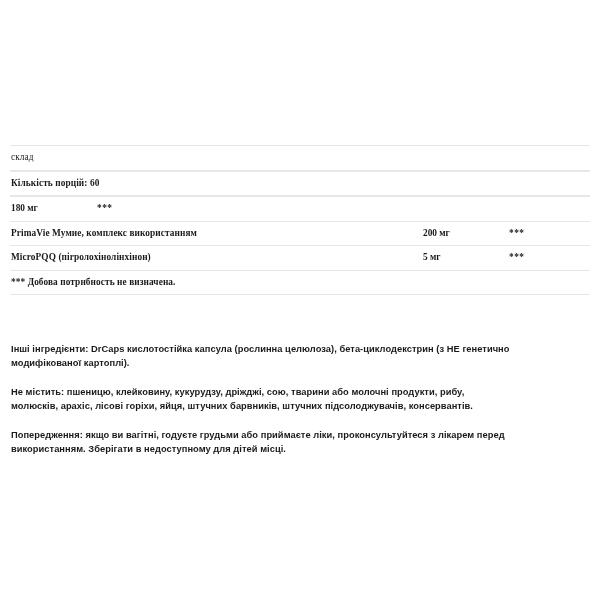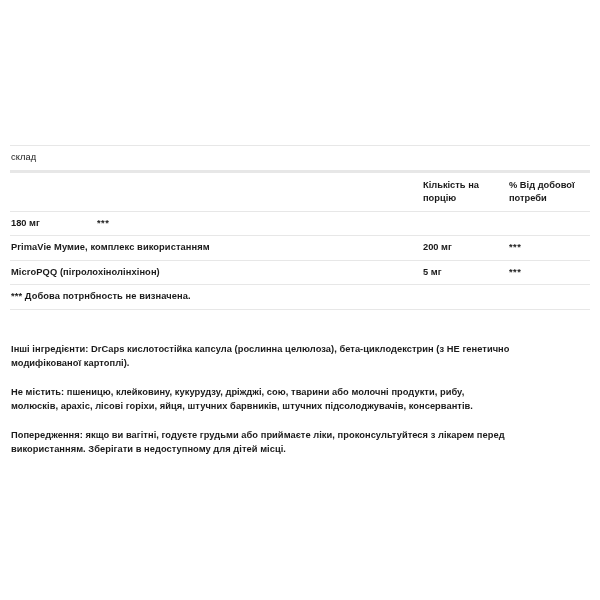--- a/index.html
+++ b/index.html
@@ -42,20 +42,21 @@
     background: #e7e7e7;
     width: 100%;
   }
 
   .facts-row {
     display: flex;
     align-items: flex-start;
     box-sizing: border-box;
     padding: 5px 1px 5px 1px;
     min-height: 13px;
+    font-family: Liberation Serif, serif;
   }
 
   .col-name {
     flex: 0 0 412px;
     font-size: 9.3px;
     line-height: 13.5px;
     letter-spacing: 0.01em;
   }
   .col-amount {
     flex: 0 0 86px;
@@ -140,28 +141,26 @@
 
     <div class="facts-row">
       <div class="col-name txt-plain">склад</div>
     </div>
 
     <div class="rule"></div>
 
 
     <div class="rule"></div>
 
+    <div class="facts-row">
+      <div class="col-name txt-semi">Кількість порцій: 60</div>
+    </div>
 
     <div class="rule"></div>
 
-    <div class="facts-row header-row">
-      <div class="col-name"></div>
-      <div class="col-amount">Кількість на порцію</div>
-      <div class="col-dv">% Від добової потреби</div>
-    </div>
 
     <div class="rule"></div>
 
     <div class="facts-row ingredient-row">
       <div class="col-amount">180 мг</div>
       <div class="col-dv stars">***</div>
     </div>
 
     <div class="rule"></div>
 

